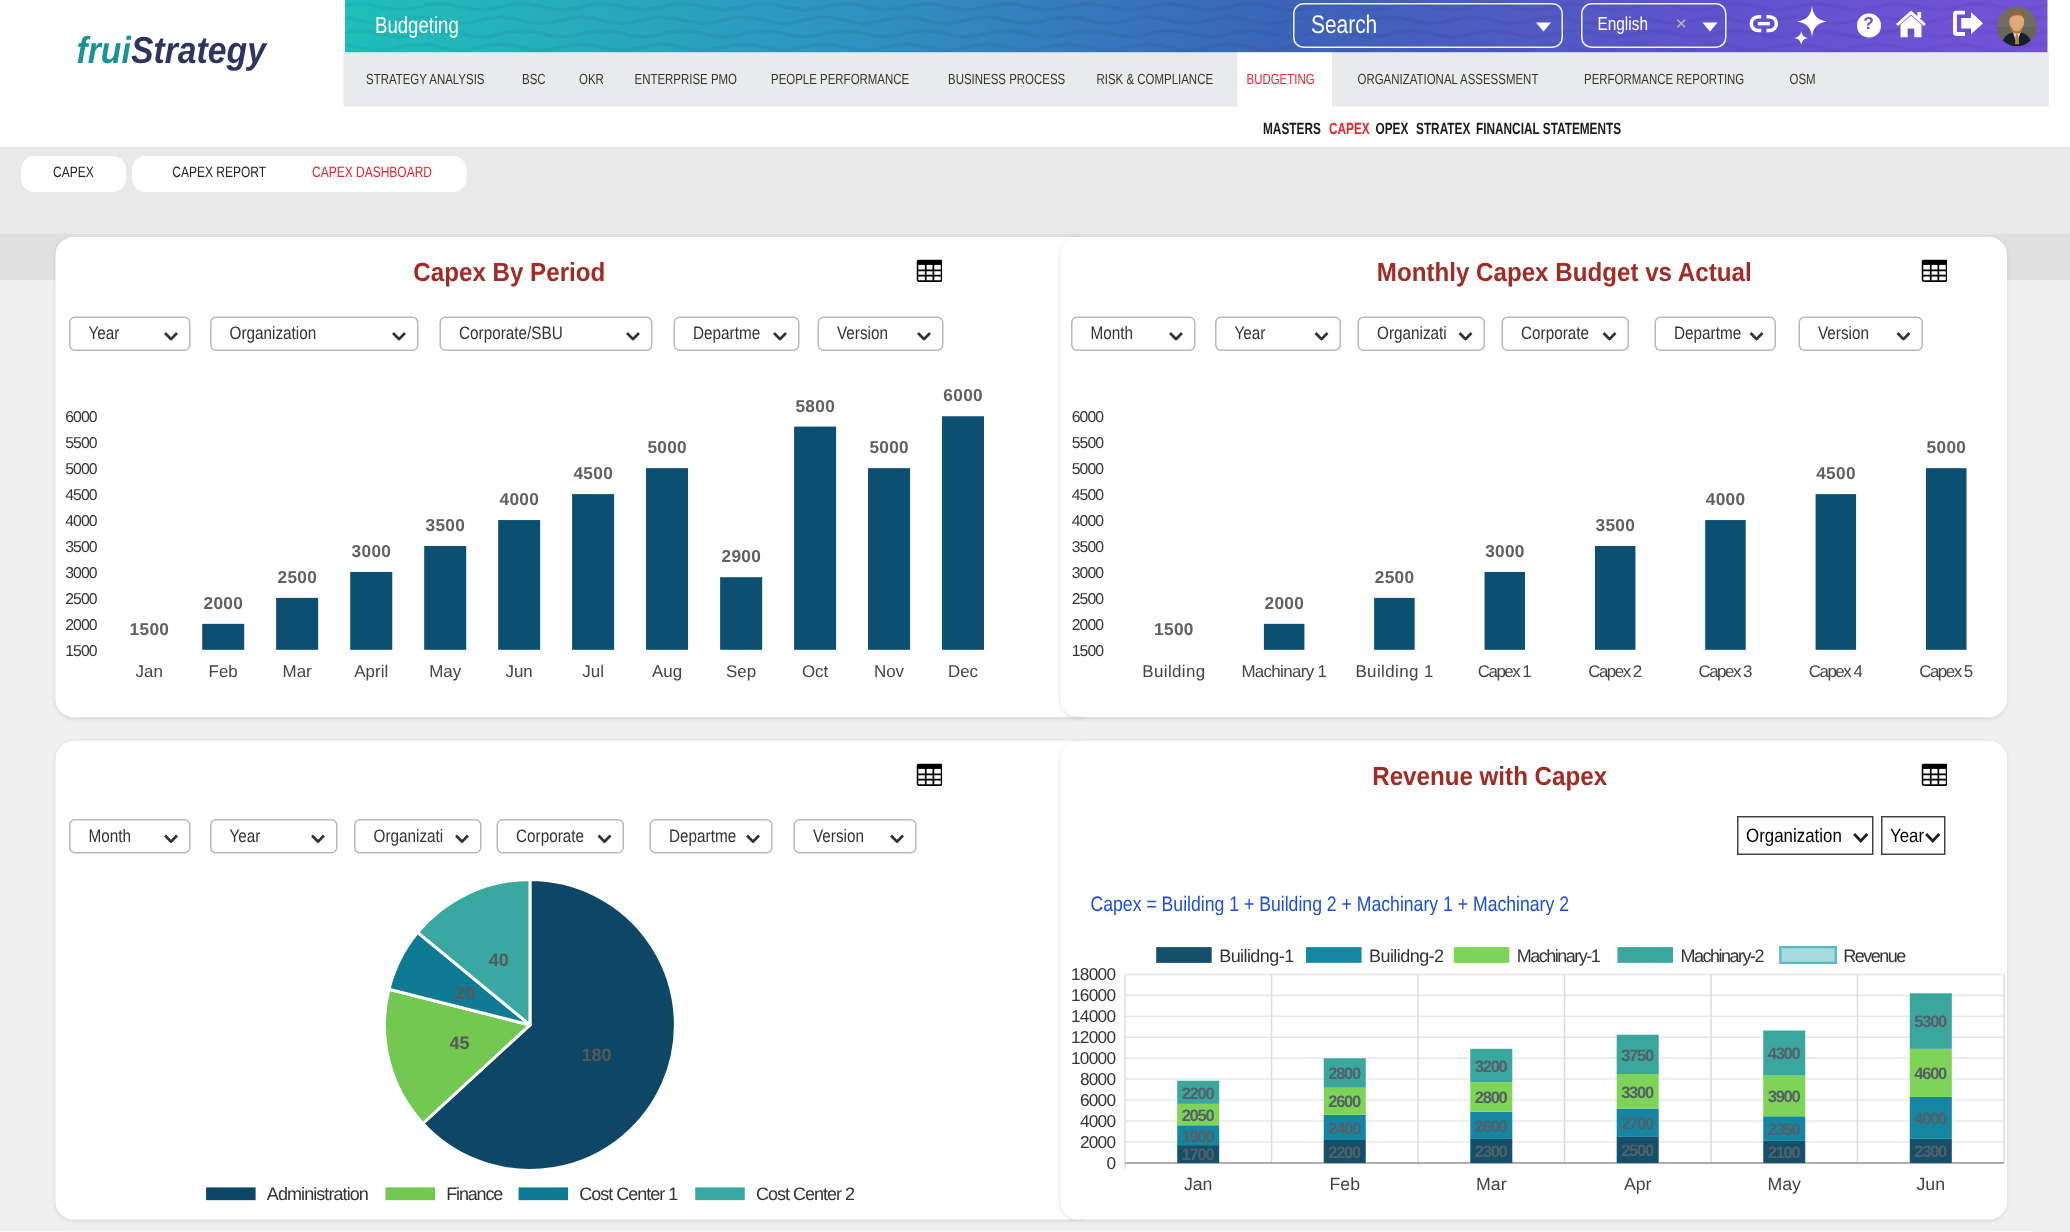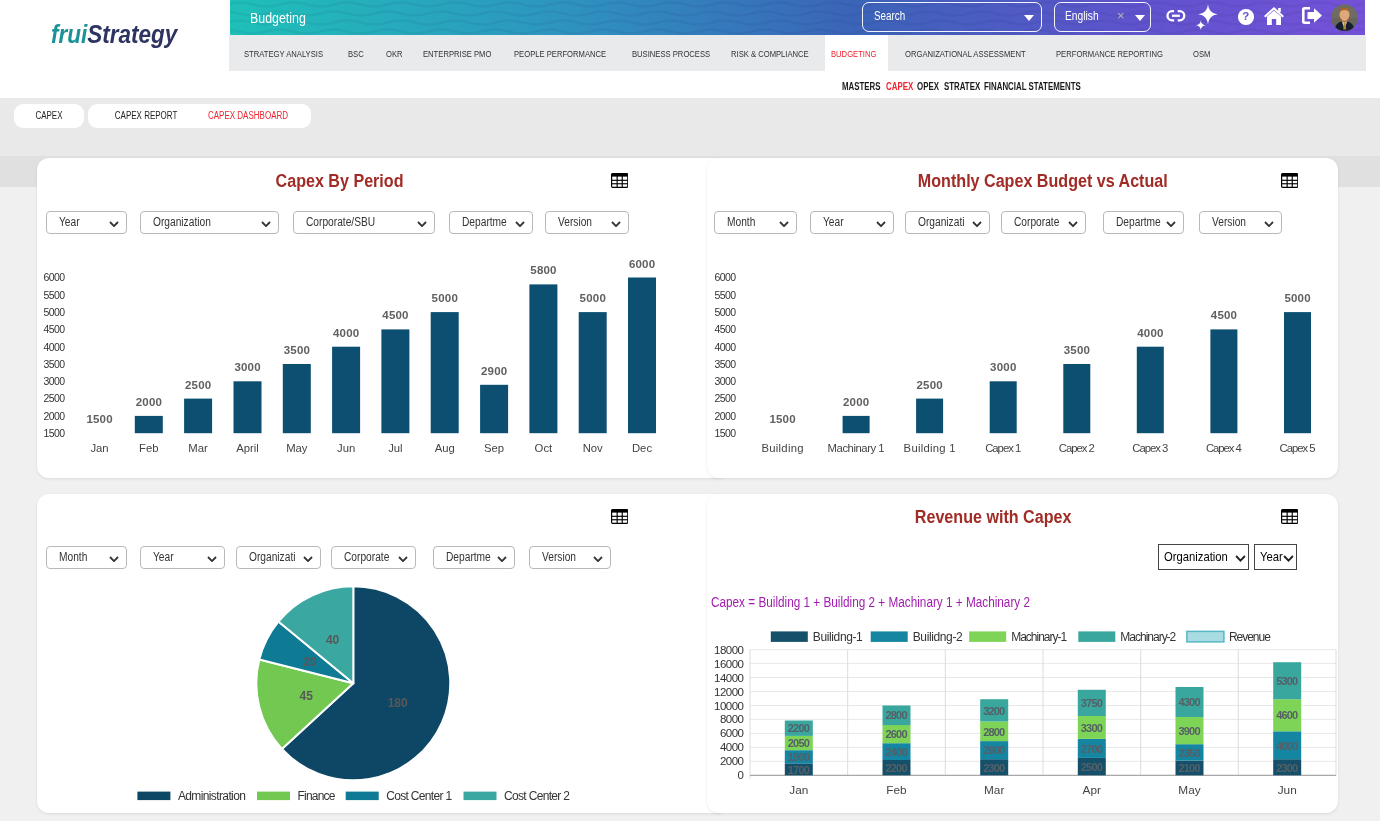--- a/index.html
+++ b/index.html
@@ -44,21 +44,21 @@
 <path d="M-4 4.5 Q 9.5 0.5 23 4.5 T 50 4.5 T 77 4.5" fill="none" stroke="rgba(0,0,45,.05)" stroke-width="2.4"></path>
 <path d="M-18 13.5 Q -4.5 9.5 9 13.5 T 36 13.5 T 63 13.5" fill="none" stroke="rgba(0,0,45,.05)" stroke-width="2.4"></path>
 </pattern>
       </defs>
 <rect width="1135" height="35" fill="url(#wv)"></rect>
     </svg>
     <div class="abs" style="left:229px;top:35px;width:1137px;height:36px;background:#e9eaeb"></div>
     <div class="abs" style="left:825px;top:35px;width:63px;height:36px;background:#fff"></div>
     <div class="abs" style="left:51px;top:19px;font-size:25px;line-height:30px;font-weight:bold;font-style:italic;white-space:nowrap"><span style="display:inline-block;transform:scaleX(.9);transform-origin:left"><span style="color:#1b9198">frui</span><span style="color:#2e3461">Strategy</span></span></div>
     <div class="abs" style="left:250px;top:9px;font-size:15.5px;color:#fff"><span style="display:inline-block;transform:scaleX(.8);transform-origin:left">Budgeting</span></div>
-    <div class="abs" style="left:862px;top:2px;width:180px;height:30px;border:1.5px solid rgba(255,255,255,.93);border-radius:7px;color:#fff;font-size:12px;line-height:27px;padding-left:11px"><span style="display:inline-block;transform:scaleX(.82);transform-origin:left">Search</span></div>
+    <div class="abs" style="left:862px;top:2px;width:180px;height:30px;border:1.5px solid rgba(255,255,255,.93);border-radius:7px;color:#fff;font-size:17px;line-height:27px;padding-left:11px"><span style="display:inline-block;transform:scaleX(.82);transform-origin:left">Search</span></div>
 <div class="abs" style="left:1024px;top:14.5px;width:0;height:0;border-left:5.5px solid transparent;border-right:5.5px solid transparent;border-top:6px solid #fff"></div>
     <div class="abs" style="left:1054px;top:2px;width:97px;height:30px;border:1.5px solid rgba(255,255,255,.93);border-radius:7px;color:#fff;font-size:12.5px;line-height:27px;padding-left:10px"><span style="display:inline-block;transform:scaleX(.82);transform-origin:left">English</span></div>
 <div class="abs" style="left:1117px;top:8px;color:rgba(220,220,170,.75);font-size:13px">×</div>
 <div class="abs" style="left:1135px;top:14.5px;width:0;height:0;border-left:5.5px solid transparent;border-right:5.5px solid transparent;border-top:6px solid #fff"></div>
     <svg class="abs" style="left:1166px;top:10px" width="20" height="12" viewBox="0 0 20 12">
 <path d="M8.1 1.15 H6.1 A4.6 4.6 0 0 0 6.1 10.35 H8.1" fill="none" stroke="#fff" stroke-width="2.3"></path>
 <path d="M11.7 1.15 H13.7 A4.6 4.6 0 0 1 13.7 10.35 H11.7" fill="none" stroke="#fff" stroke-width="2.3"></path>
 <line x1="5.9" y1="5.75" x2="13.9" y2="5.75" stroke="#fff" stroke-width="2.3"></line>
 </svg>
     <svg class="abs" style="left:1196px;top:4px" width="24" height="26" viewBox="0 0 24 26">
@@ -304,21 +304,21 @@
 <line x1="11.25" y1="0.8" x2="11.25" y2="14.2" stroke="#000" stroke-width="1.15"></line>
 <line x1="0.7" y1="7.3" x2="16.7" y2="7.3" stroke="#000" stroke-width="1.15"></line>
 <line x1="0.7" y1="10.75" x2="16.7" y2="10.75" stroke="#000" stroke-width="1.15"></line>
 </svg>
       <div class="fsel2" style="left:451px;top:50px;width:91px"><span class="sx2">Organization</span><svg width="11" height="7" viewBox="0 0 11 7" style="position:absolute;right:2.5px;top:10px">
           <path d="M1.1 1 L5.5 5.6 L9.9 1" fill="none" stroke="#222" stroke-width="1.9"></path>
         </svg></div>
       <div class="fsel2" style="left:547px;top:50px;width:43px"><span class="sx2">Year</span><svg width="11" height="7" viewBox="0 0 11 7" style="position:absolute;right:2.5px;top:10px">
           <path d="M1.1 1 L5.5 5.6 L9.9 1" fill="none" stroke="#222" stroke-width="1.9"></path>
         </svg></div>
-      <div class="abs" style="left:4px;top:100px;font-size:14px;color:#a21caf;white-space:nowrap"><span style="display:inline-block;transform:scaleX(.84);transform-origin:left">Capex = Building 1 + Building 2 + Machinary 1 + Machinary 2</span></div>
+      <div class="abs" style="left:20px;top:100px;font-size:14px;color:#1d4ed8;white-space:nowrap"><span style="display:inline-block;transform:scaleX(.84);transform-origin:left">Capex = Building 1 + Building 2 + Machinary 1 + Machinary 2</span></div>
       <svg class="abs" style="left:0;top:0" width="631" height="319">
         <line x1="43.0" y1="281.3" x2="629.0" y2="281.3" stroke="#e8e8e8" stroke-width="1"></line>
         <text x="37" y="285.3" text-anchor="end" class="ax4" textLength="6">0</text>
         <line x1="43.0" y1="267.3" x2="629.0" y2="267.3" stroke="#e8e8e8" stroke-width="1"></line>
         <text x="37" y="271.3" text-anchor="end" class="ax4" textLength="24">2000</text>
         <line x1="43.0" y1="253.4" x2="629.0" y2="253.4" stroke="#e8e8e8" stroke-width="1"></line>
         <text x="37" y="257.4" text-anchor="end" class="ax4" textLength="24">4000</text>
         <line x1="43.0" y1="239.4" x2="629.0" y2="239.4" stroke="#e8e8e8" stroke-width="1"></line>
         <text x="37" y="243.4" text-anchor="end" class="ax4" textLength="24">6000</text>
         <line x1="43.0" y1="225.4" x2="629.0" y2="225.4" stroke="#e8e8e8" stroke-width="1"></line>

